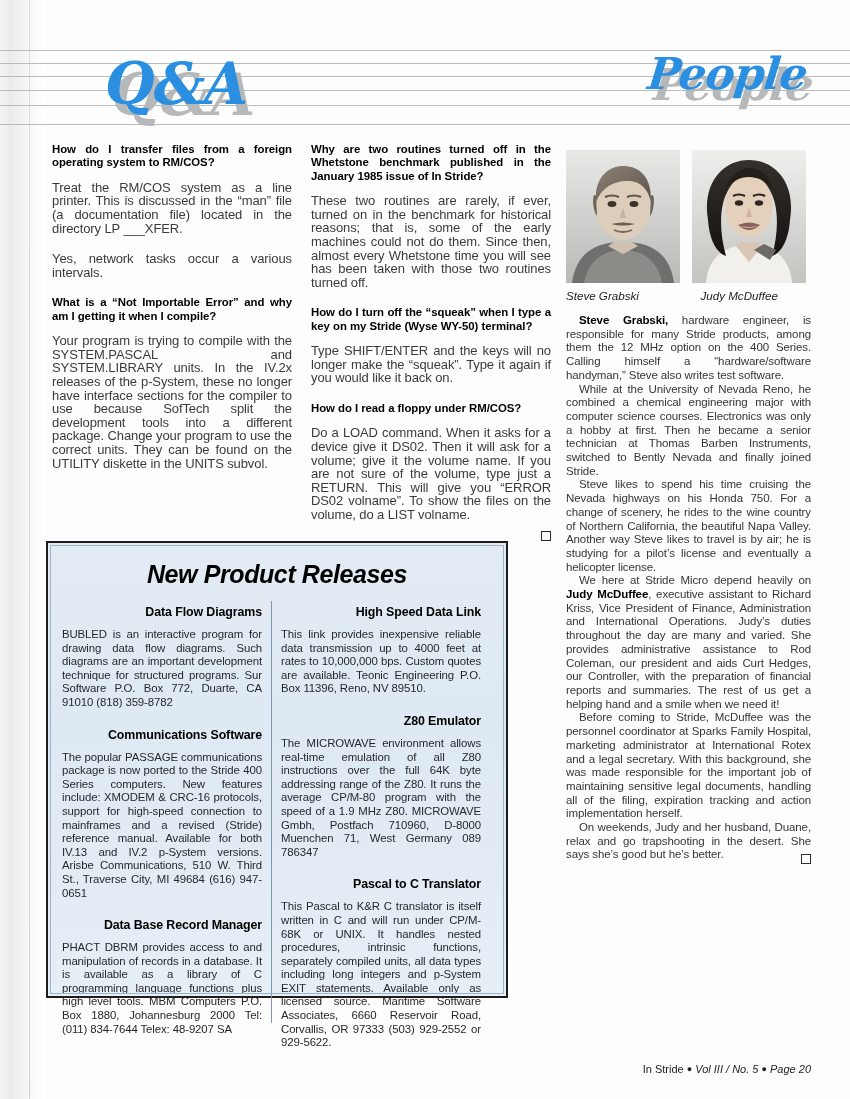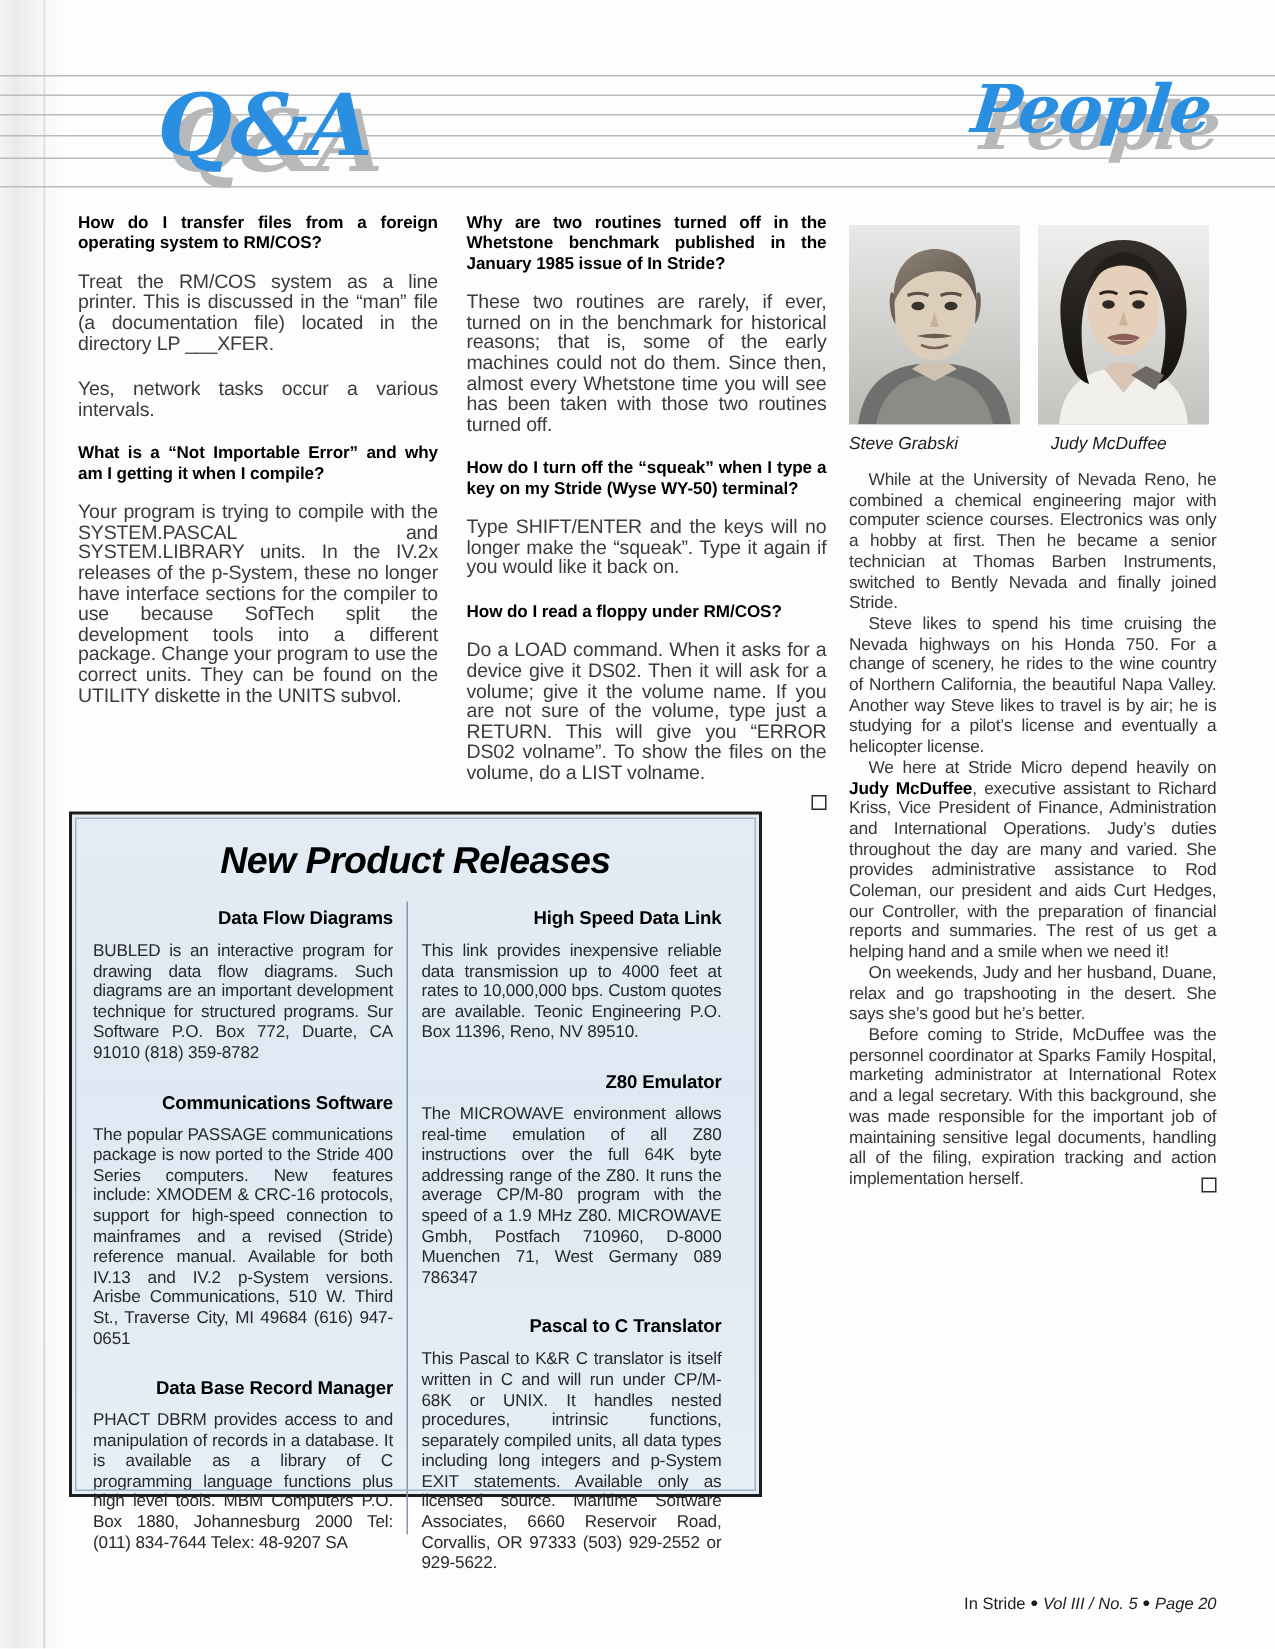--- a/index.html
+++ b/index.html
@@ -240,25 +240,26 @@
         <path d="M62 100 L78 110 L84 100 L72 94 Z" fill="#6d6a66"></path>
       </svg>
     </div>
   </div>
 
   <div class="captions">
     <div class="caption">Steve Grabski</div>
     <div class="caption right">Judy McDuffee</div>
   </div>
 
+  <p class="people-p first"><b>Steve Grabski,</b><span> hardware engineer, is responsible for many Stride products, among them the 12 MHz option on the 400 Series. Calling himself a “hardware/software handyman,” Steve also writes test software.</span></p>
   <p class="people-p">While at the University of Nevada Reno, he combined a chemical engineering major with computer science courses. Electronics was only a hobby at first. Then he became a senior technician at Thomas Barben Instruments, switched to Bently Nevada and finally joined Stride.</p>
   <p class="people-p">Steve likes to spend his time cruising the Nevada highways on his Honda 750. For a change of scenery, he rides to the wine country of Northern California, the beautiful Napa Valley. Another way Steve likes to travel is by air; he is studying for a pilot’s license and eventually a helicopter license.</p>
   <p class="people-p"><span>We here at Stride Micro depend heavily on </span><b>Judy McDuffee</b><span>, executive assistant to Richard Kriss, Vice President of Finance, Administration and International Operations. Judy’s duties throughout the day are many and varied. She provides administrative assistance to Rod Coleman, our president and aids Curt Hedges, our Controller, with the preparation of financial reports and summaries. The rest of us get a helping hand and a smile when we need it!</span></p>
+  <p class="people-p">Before coming to Stride, McDuffee was the personnel coordinator at Sparks Family Hospital, marketing administrator at International Rotex and a legal secretary. With this background, she was made responsible for the important job of maintaining sensitive legal documents, handling all of the filing, expiration tracking and action implementation herself.</p>
   <p class="people-p">On weekends, Judy and her husband, Duane, relax and go trapshooting in the desert. She says she’s good but he’s better.</p>
-  <p class="people-p">Before coming to Stride, McDuffee was the personnel coordinator at Sparks Family Hospital, marketing administrator at International Rotex and a legal secretary. With this background, she was made responsible for the important job of maintaining sensitive legal documents, handling all of the filing, expiration tracking and action implementation herself.</p>
   <p class="endmark-line"><span class="endmark"></span></p>
 </div>
 
 <div class="footer">
   <span>In Stride</span>
   <span class="dot">●</span>
   <i>Vol III / No. 5</i>
   <span class="dot">●</span>
   <i>Page 20</i>
 </div>

